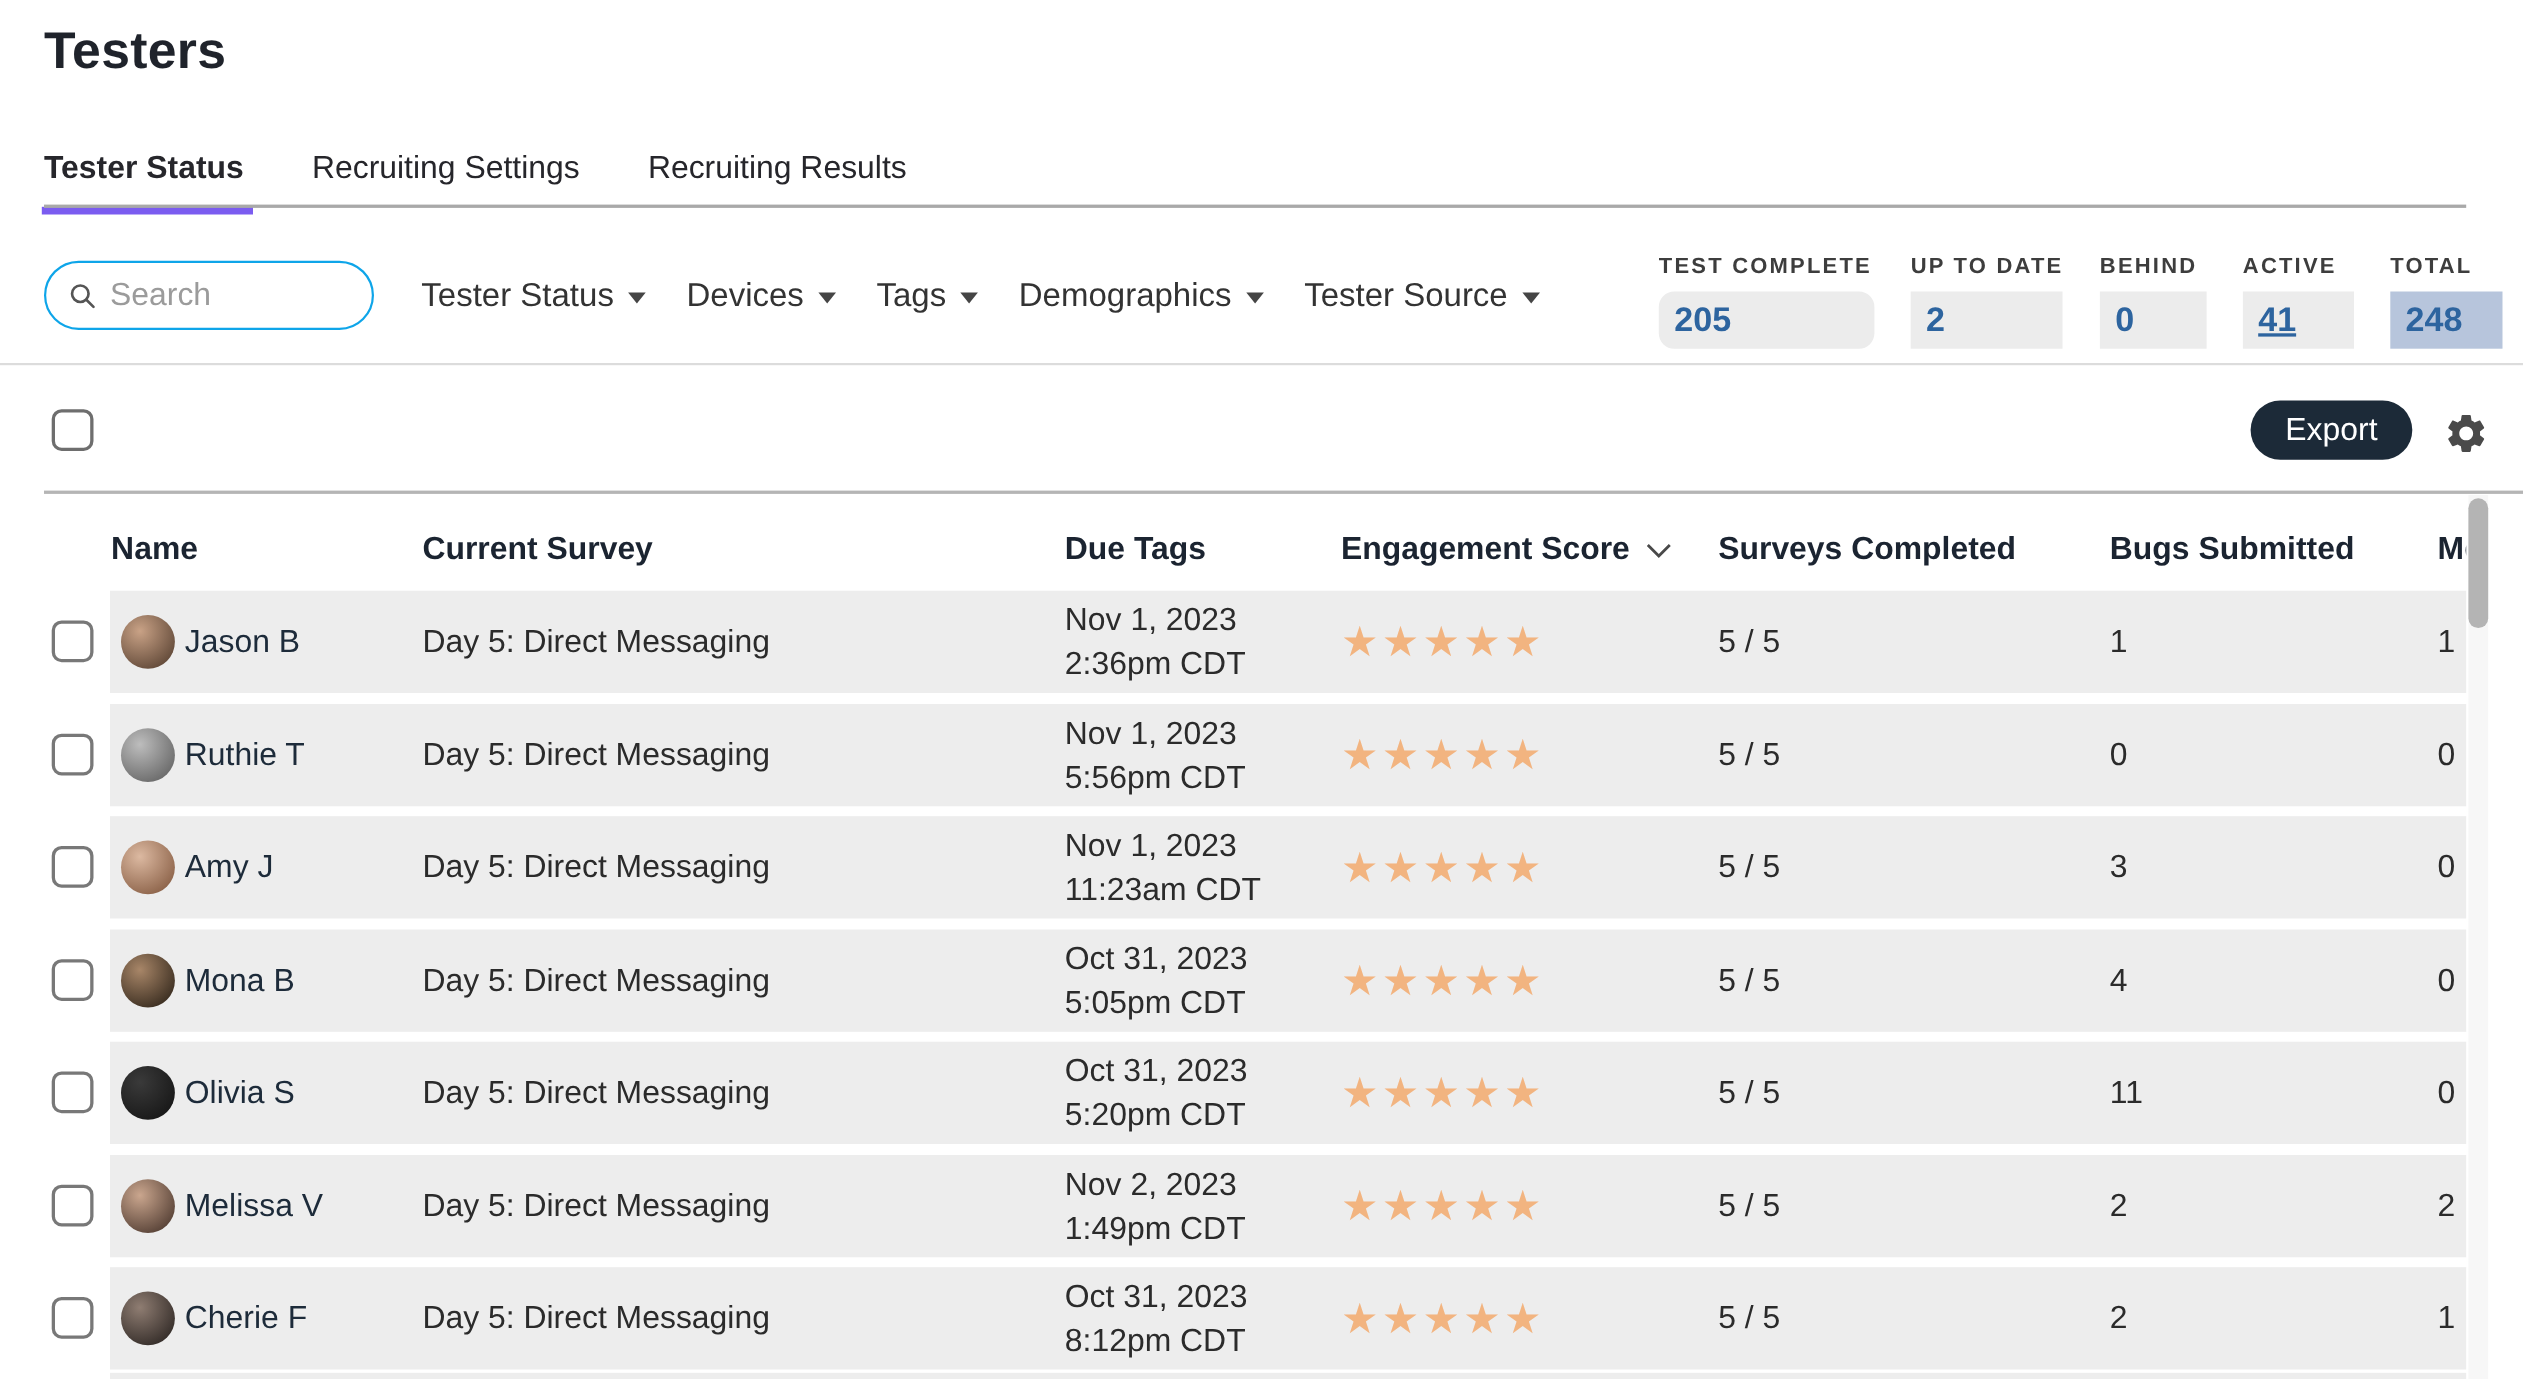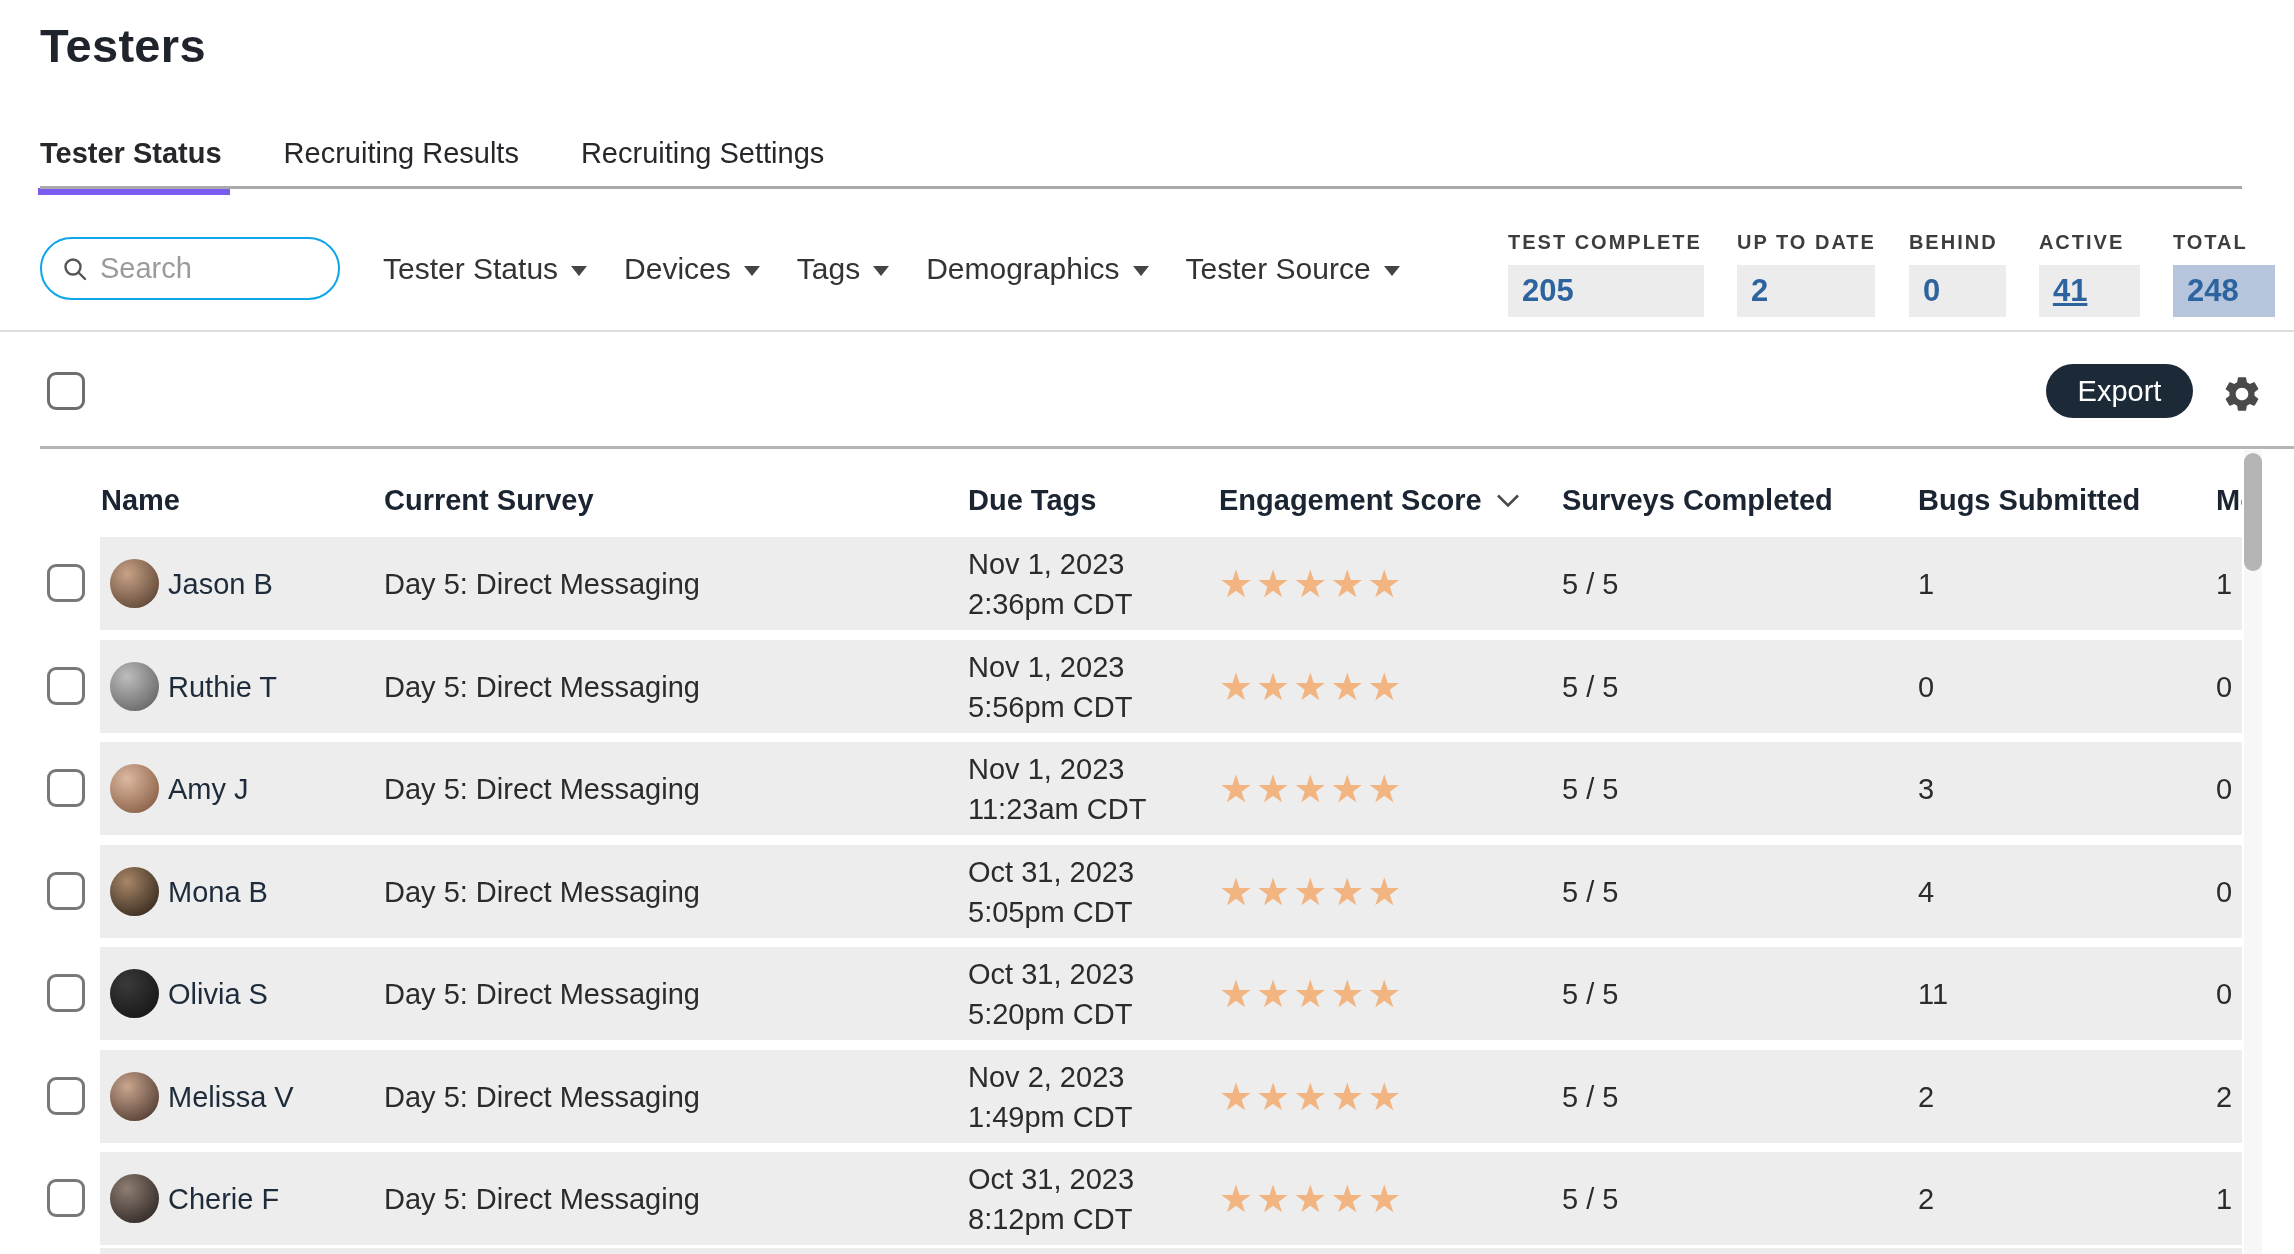--- a/index.html
+++ b/index.html
@@ -22,21 +22,21 @@
   .search-box input { border:none; outline:none; background:transparent; font-size:29px; color:#333; width:210px; font-family:"Liberation Sans",sans-serif; }
   .search-box input::placeholder { color:#9b9b9b; }
   .dropdowns { position:absolute; left:383px; top:237px; height:63px; display:flex; align-items:center; gap:37px; }
   .dd { display:flex; align-items:center; gap:13px; font-size:30px; color:#333; cursor:pointer; }
   .caret { width:0; height:0; border-left:8px solid transparent; border-right:8px solid transparent; border-top:10px solid #454545; margin-top:4px; }
 
   
   .stats { position:absolute; left:1508px; top:231px; display:flex; gap:33px; }
   .stat-label { font-size:20px; font-weight:600; letter-spacing:2px; color:#3d3d3d; margin-bottom:11px; white-space:nowrap; }
   .stat-box { height:52px; background:#ececec; display:flex; align-items:center; padding-left:14px; font-size:31px; font-weight:700; color:#2d649f; }
-  .stat:nth-child(1) .stat-box { width:196px; }
+  .stat:nth-child(1) .stat-box { width:196px;border-radius:14px; }
   .stat:nth-child(2) .stat-box { width:138px; }
   .stat:nth-child(3) .stat-box { width:97px;  }
   .stat:nth-child(4) .stat-box { width:101px;text-decoration:underline; }
   .stat:nth-child(5) .stat-box { width:102px; background:#b7c5dc; }
 
   .filter-divider { position:absolute; left:0; top:330px; width:2294px; height:2px; background:#dcdcdc; }
 
   
   .checkbox { width:38px; height:38px; border:3px solid #6e6e6e; border-radius:9px; background:#fff; display:inline-block; }
   .select-all { position:absolute; left:47px; top:372px; }
@@ -78,22 +78,22 @@
 </style>
 </head>
 <body>
 
 <div class="page" style="--accent: #7b5cf0; --star: #f2b480;">
 
   <div class="page-title">Testers</div>
 
   <div class="tabs">
     <div class="tab active">Tester Status</div>
+    <div class="tab">Recruiting Settings</div>
     <div class="tab">Recruiting Results</div>
-    <div class="tab">Recruiting Settings</div>
   </div>
   <div class="tabbar-line"></div>
 
   <div class="search-box">
     <svg width="26" height="26" viewBox="0 0 26 26">
       <circle cx="11" cy="11" r="7.5" fill="none" stroke="#555" stroke-width="2.4"></circle>
       <line x1="16.5" y1="16.5" x2="23" y2="23" stroke="#555" stroke-width="2.4" stroke-linecap="round"></line>
     </svg>
     <input type="text" placeholder="Search" style="">
   </div>

